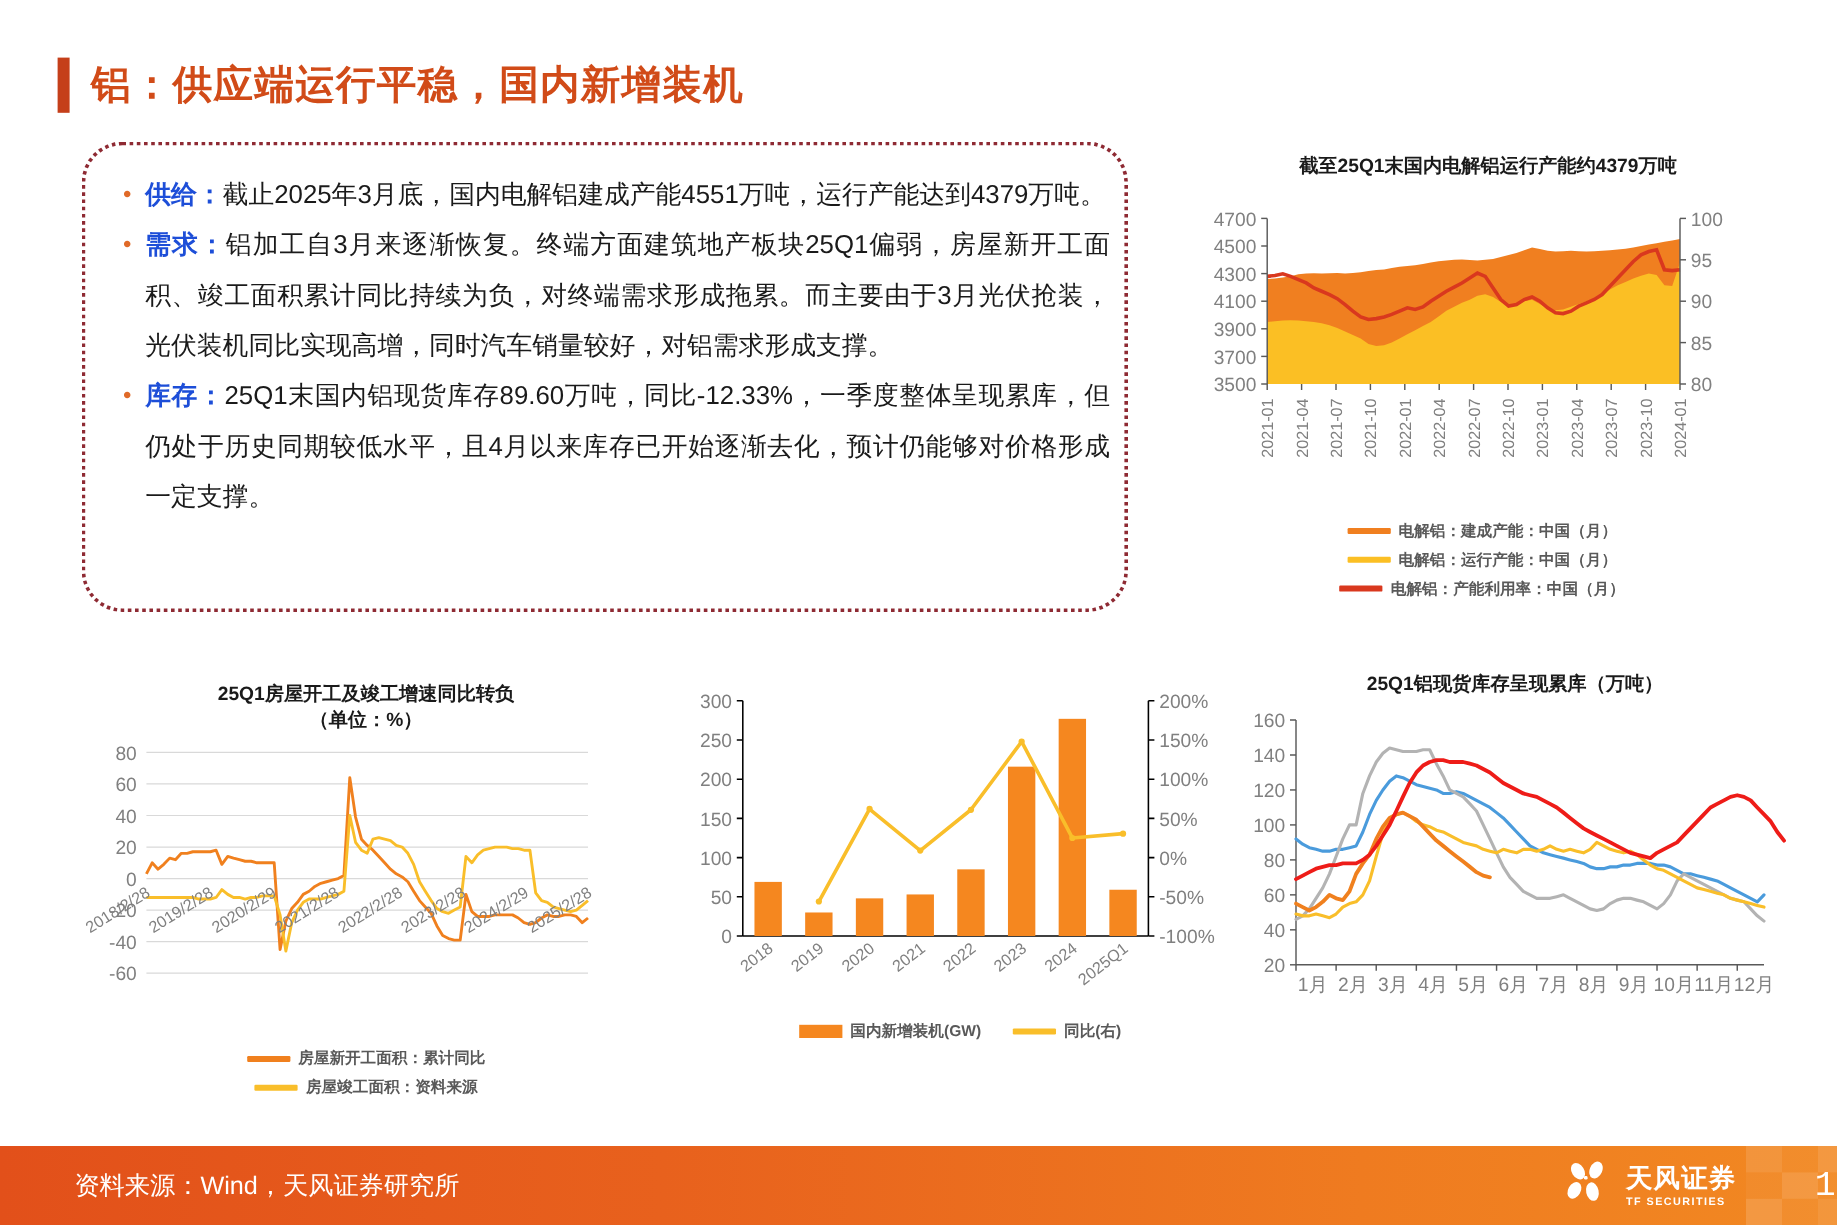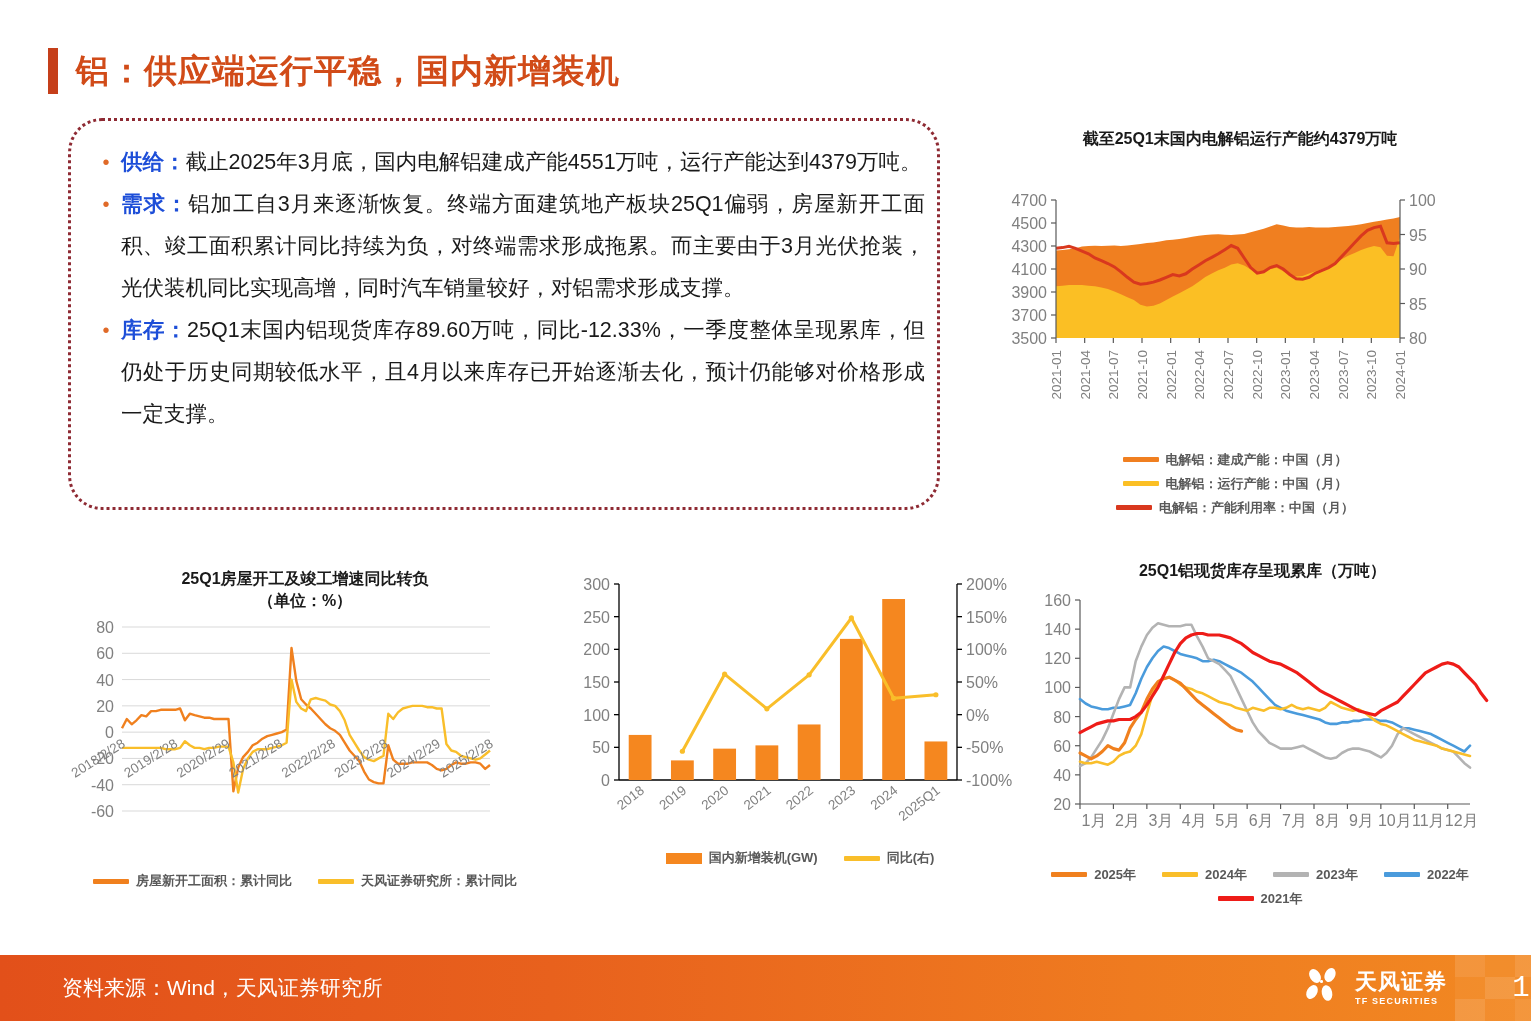--- a/index.html
+++ b/index.html
@@ -26,21 +26,21 @@
   .chart-title{font-size:16px;font-weight:bold;color:#1a1a1a;text-align:center;line-height:1.35;}
   .axis-lbl{font-size:16px;fill:#808080;font-family:"Liberation Sans",sans-serif;}
   .axis-lbl-sm{font-size:13.5px;fill:#808080;font-family:"Liberation Sans",sans-serif;}
   .legend-row{display:flex;align-items:center;justify-content:center;flex-wrap:wrap;gap:6px 26px;font-weight:bold;}
   .legend-item{display:flex;align-items:center;gap:7px;}
   .lg-swatch{width:36px;height:5px;border-radius:1px;flex:none;}
   .lg-swatch.block{height:11px;border-radius:0;}
   .lg-text{font-size:13px;color:#595959;white-space:nowrap;}
   
   #chart-capacity{position:absolute;left:1000px;top:128px;width:480px;height:360px;}
-  #chart-capacity .chart-title{margin-bottom:28px;}
+  #chart-capacity .chart-title{margin-bottom:10px;}
   
   #chart-housing{position:absolute;left:70px;top:568px;width:470px;height:330px;}
   
   #chart-solar{position:absolute;left:565px;top:568px;width:470px;height:330px;}
   
   #chart-inventory{position:absolute;left:1030px;top:560px;width:465px;height:340px;}
   
   #footer{
     position:absolute;left:0;bottom:0;width:1531px;height:66px;
     background:linear-gradient(90deg,#E2501A 0%,#E8611D 35%,#EF7B20 72%,#F28A22 100%);
@@ -181,28 +181,28 @@
       <path d="M52.0 136.9 L56.8 136.9 L61.7 136.9 L66.5 136.9 L71.4 136.9 L76.2 136.9 L81.1 136.9 L85.9 136.9 L90.7 136.9 L95.6 138.2 L100.4 138.2 L105.3 138.2 L110.1 136.9 L114.9 130.3 L119.8 134.3 L124.6 136.9 L129.5 136.9 L134.3 138.2 L139.2 136.9 L144.0 136.9 L148.8 135.6 L153.7 135.6 L158.5 135.6 L163.4 151.4 L168.2 181.6 L173.1 157.9 L177.9 147.4 L182.7 140.9 L187.6 138.2 L192.4 138.2 L197.3 138.2 L202.1 136.9 L206.9 135.6 L211.8 134.3 L216.6 131.7 L221.5 68.6 L226.3 90.9 L231.2 97.5 L236.0 100.1 L240.8 88.3 L245.7 87.0 L250.5 88.3 L255.4 89.6 L260.2 93.5 L265.1 94.9 L269.9 100.1 L274.7 109.3 L279.6 123.8 L284.4 131.7 L289.3 139.5 L294.1 146.1 L298.9 148.7 L303.8 150.1 L308.6 147.4 L313.5 144.8 L318.3 102.7 L323.2 108.0 L328.0 101.4 L332.8 97.5 L337.7 96.2 L342.5 94.9 L347.4 94.9 L352.2 94.9 L357.1 96.2 L361.9 96.2 L366.7 97.5 L371.6 97.5 L376.4 133.0 L381.3 139.5 L386.1 140.9 L390.9 144.8 L395.8 146.1 L400.6 147.4 L405.5 148.7 L410.3 147.4 L415.2 143.5 L420.0 139.5" fill="none" stroke="#F9BE2A" stroke-width="2.4" stroke-linejoin="round"></path>
       <text x="0" y="0" class="axis-lbl-sm" transform="translate(56,135.14285714285714) rotate(-32)" text-anchor="end">2018/2/28</text>
       <text x="0" y="0" class="axis-lbl-sm" transform="translate(108.57142857142857,135.14285714285714) rotate(-32)" text-anchor="end">2019/2/28</text>
       <text x="0" y="0" class="axis-lbl-sm" transform="translate(161.14285714285714,135.14285714285714) rotate(-32)" text-anchor="end">2020/2/29</text>
       <text x="0" y="0" class="axis-lbl-sm" transform="translate(213.71428571428572,135.14285714285714) rotate(-32)" text-anchor="end">2021/2/28</text>
       <text x="0" y="0" class="axis-lbl-sm" transform="translate(266.2857142857143,135.14285714285714) rotate(-32)" text-anchor="end">2022/2/28</text>
       <text x="0" y="0" class="axis-lbl-sm" transform="translate(318.85714285714283,135.14285714285714) rotate(-32)" text-anchor="end">2023/2/28</text>
       <text x="0" y="0" class="axis-lbl-sm" transform="translate(371.42857142857144,135.14285714285714) rotate(-32)" text-anchor="end">2024/2/29</text>
       <text x="0" y="0" class="axis-lbl-sm" transform="translate(424,135.14285714285714) rotate(-32)" text-anchor="end">2025/2/28</text>
     </svg>
-  <div class="legend-row" id="legend-housing" style="width:470px;margin-top:2px;">
+  <div class="legend-row" id="legend-housing" style="width:470px;margin-top:2px;flex-direction:column;">
       <div class="legend-item">
         <div class="lg-swatch" style="background: rgb(240, 128, 30);"></div>
         <span class="lg-text">房屋新开工面积：累计同比</span>
       </div>
       <div class="legend-item">
         <div class="lg-swatch" style="background: rgb(249, 190, 42);"></div>
-        <span class="lg-text">天风证券研究所：累计同比</span>
+        <span class="lg-text">房屋竣工面积：资料来源</span>
       </div>
     </div>
 </div>
 
 <div id="chart-solar">
   <svg id="svg-solar" width="470" height="275" viewBox="0 0 470 275">
       <line x1="54" y1="16" x2="54" y2="212" stroke="#000" stroke-width="1.3"></line>
       <line x1="392" y1="16" x2="392" y2="212" stroke="#000" stroke-width="1.3"></line>
       <line x1="54" y1="212" x2="392" y2="212" stroke="#000" stroke-width="1.3"></line>
       <line x1="49" y1="212" x2="54" y2="212" stroke="#000" stroke-width="1.3"></line>
@@ -314,42 +314,20 @@
       <text x="298" y="244" text-anchor="middle" class="axis-lbl">8月</text>
       <line x1="317.42857142857144" y1="222" x2="317.42857142857144" y2="227" stroke="#595959" stroke-width="1.2"></line>
       <text x="331.42857142857144" y="244" text-anchor="middle" class="axis-lbl">9月</text>
       <line x1="350.85714285714283" y1="222" x2="350.85714285714283" y2="227" stroke="#595959" stroke-width="1.2"></line>
       <text x="364.85714285714283" y="244" text-anchor="middle" class="axis-lbl">10月</text>
       <line x1="384.2857142857143" y1="222" x2="384.2857142857143" y2="227" stroke="#595959" stroke-width="1.2"></line>
       <text x="398.2857142857143" y="244" text-anchor="middle" class="axis-lbl">11月</text>
       <line x1="417.7142857142857" y1="222" x2="417.7142857142857" y2="227" stroke="#595959" stroke-width="1.2"></line>
       <text x="431.7142857142857" y="244" text-anchor="middle" class="axis-lbl">12月</text>
     </svg>
-  <div class="legend-row" id="legend-inventory" style="width:460px;margin-top:0px;">
-      <div class="legend-item">
-        <div class="lg-swatch" style="background: rgb(240, 128, 30);"></div>
-        <span class="lg-text">2025年</span>
-      </div>
-      <div class="legend-item">
-        <div class="lg-swatch" style="background: rgb(249, 190, 42);"></div>
-        <span class="lg-text">2024年</span>
-      </div>
-      <div class="legend-item">
-        <div class="lg-swatch" style="background: rgb(179, 179, 179);"></div>
-        <span class="lg-text">2023年</span>
-      </div>
-      <div class="legend-item">
-        <div class="lg-swatch" style="background: rgb(74, 155, 220);"></div>
-        <span class="lg-text">2022年</span>
-      </div>
-      <div class="legend-item">
-        <div class="lg-swatch" style="background: rgb(238, 28, 24);"></div>
-        <span class="lg-text">2021年</span>
-      </div>
-    </div>
 </div>
 
 <div id="footer">
   <div id="footer-source">资料来源：Wind，天风证券研究所</div>
   <svg id="footer-tiles" viewBox="0 0 120 66" preserveAspectRatio="none">
     <rect x="0" y="0" width="30" height="22" fill="#ffffff" opacity="0.13"></rect>
     <rect x="30" y="0" width="30" height="22" fill="#ffffff" opacity="0.05"></rect>
     <rect x="60" y="0" width="30" height="22" fill="#ffffff" opacity="0.15"></rect>
     <rect x="0" y="22" width="30" height="22" fill="#ffffff" opacity="0.05"></rect>
     <rect x="30" y="22" width="30" height="22" fill="#ffffff" opacity="0.16"></rect>

